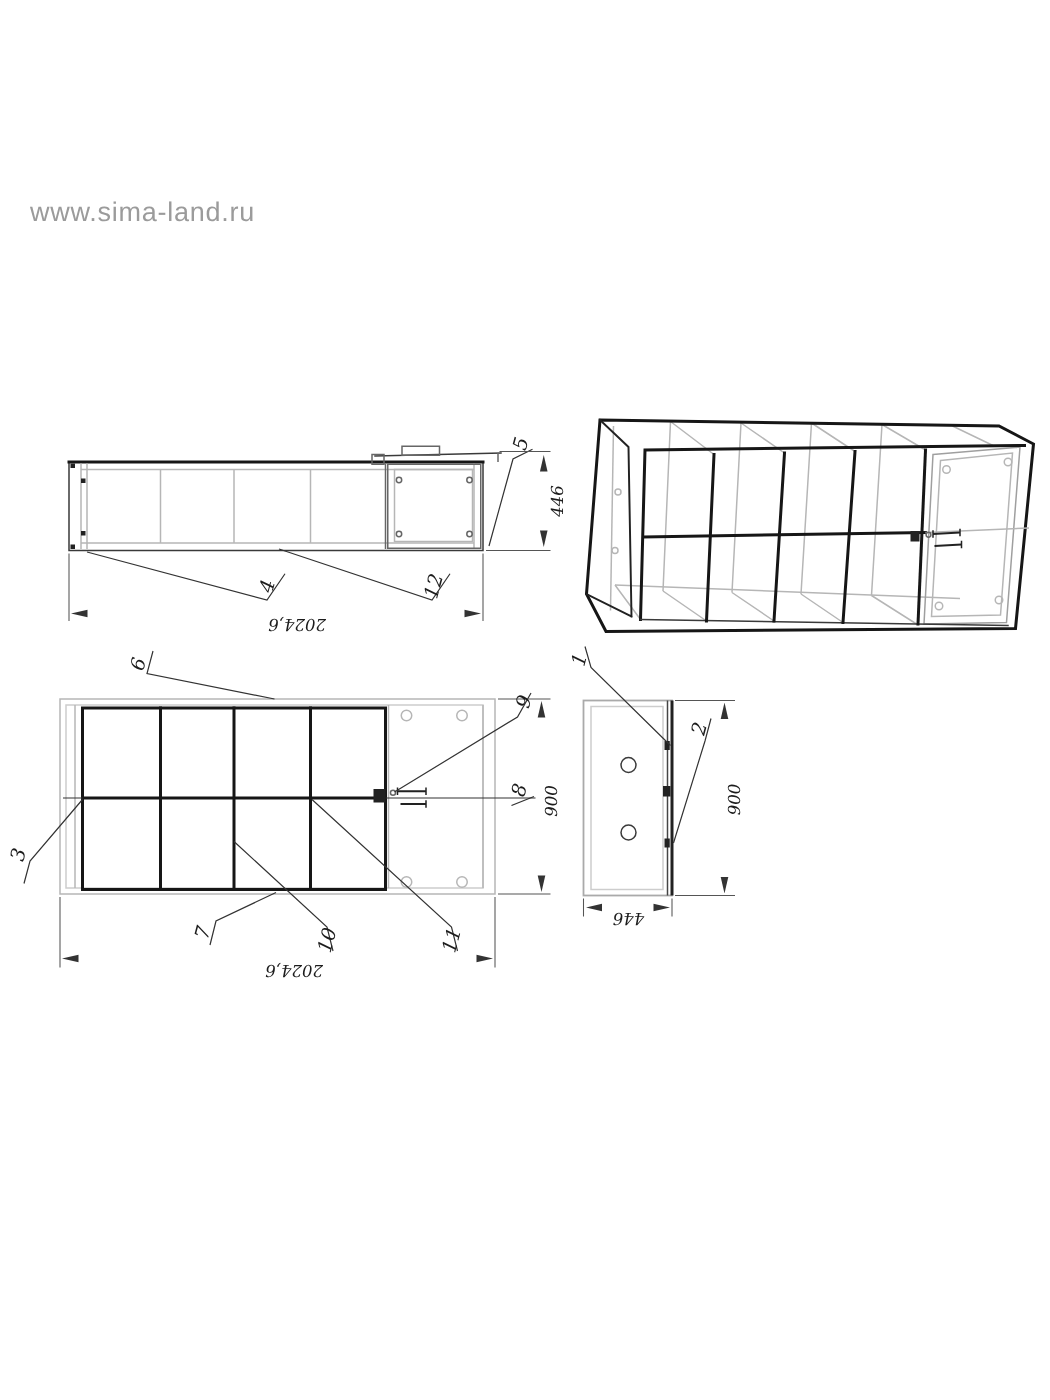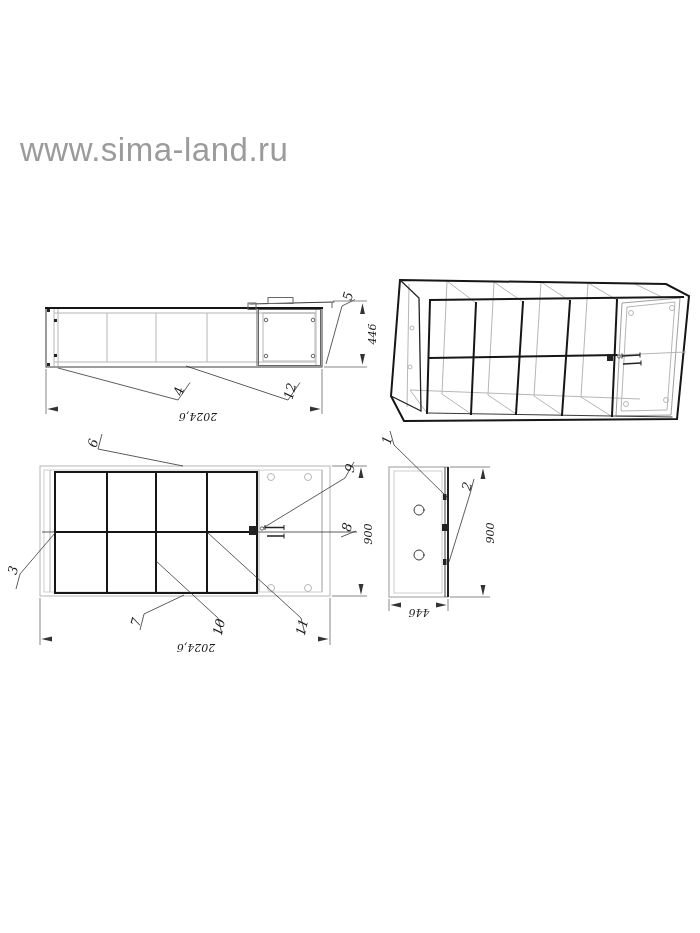--- a/index.html
+++ b/index.html
@@ -1,18 +1,18 @@
 <!DOCTYPE html>
 <html><head>
 <meta charset="utf-8">
 <style>
   html,body{margin:0;padding:0;background:#ffffff;}
   #page{position:relative;width:700px;height:933px;background:#ffffff;overflow:hidden;
         font-family:"Liberation Sans",sans-serif;}
-  #watermark{position:absolute;left:20px;top:131px;font-size:33px;color:#9b9b9b;
+  #watermark{position:absolute;left:20px;top:131px;font-size:18px;color:#9b9b9b;
              letter-spacing:0.5px;font-family:"Liberation Sans",sans-serif;}
   svg{position:absolute;left:0;top:0;}
   .b2{stroke:#161616;stroke-width:2;fill:none;stroke-linecap:square;}
   .b15{stroke:#222222;stroke-width:1.3;fill:none;stroke-linecap:square;}
   .b1{stroke:#3a3a3a;stroke-width:1;fill:none;stroke-linecap:square;}
   .m1{stroke:#666666;stroke-width:1;fill:none;}
   .g{stroke:#b6b6b6;stroke-width:1;fill:none;}
   .gl{stroke:#cdcdcd;stroke-width:1;fill:none;}
   .ld{stroke:#333333;stroke-width:0.8;fill:none;}
   .ext{stroke:#555555;stroke-width:0.7;fill:none;}

